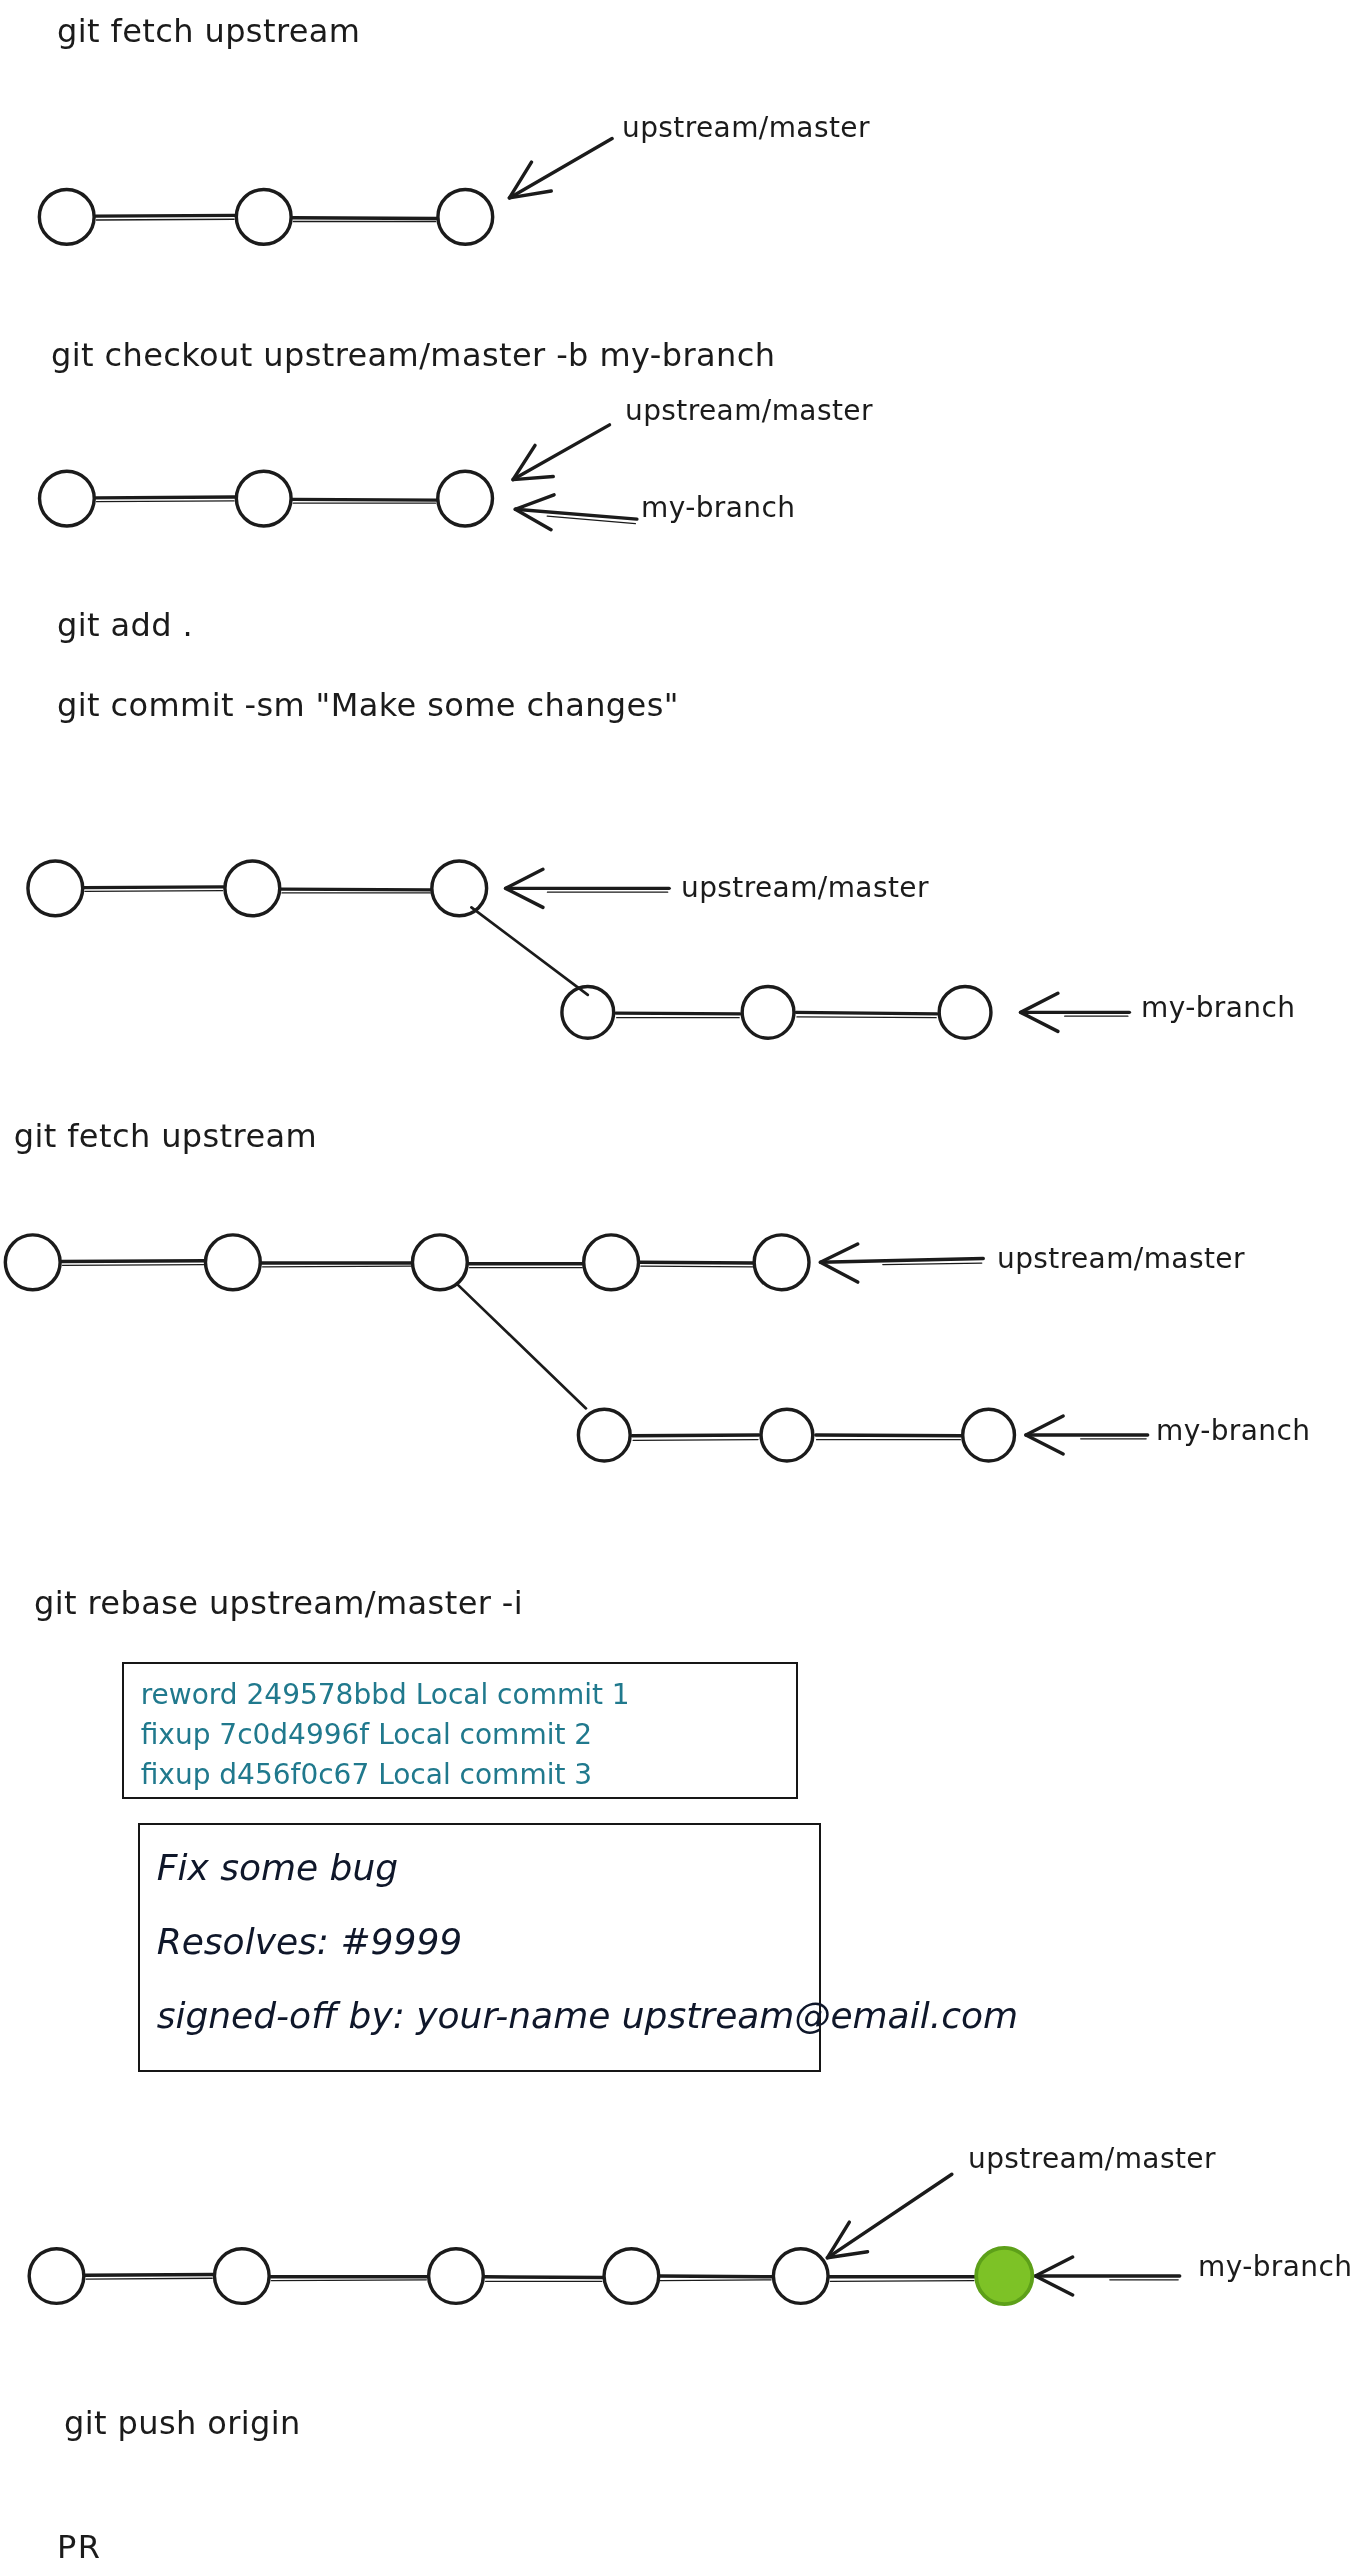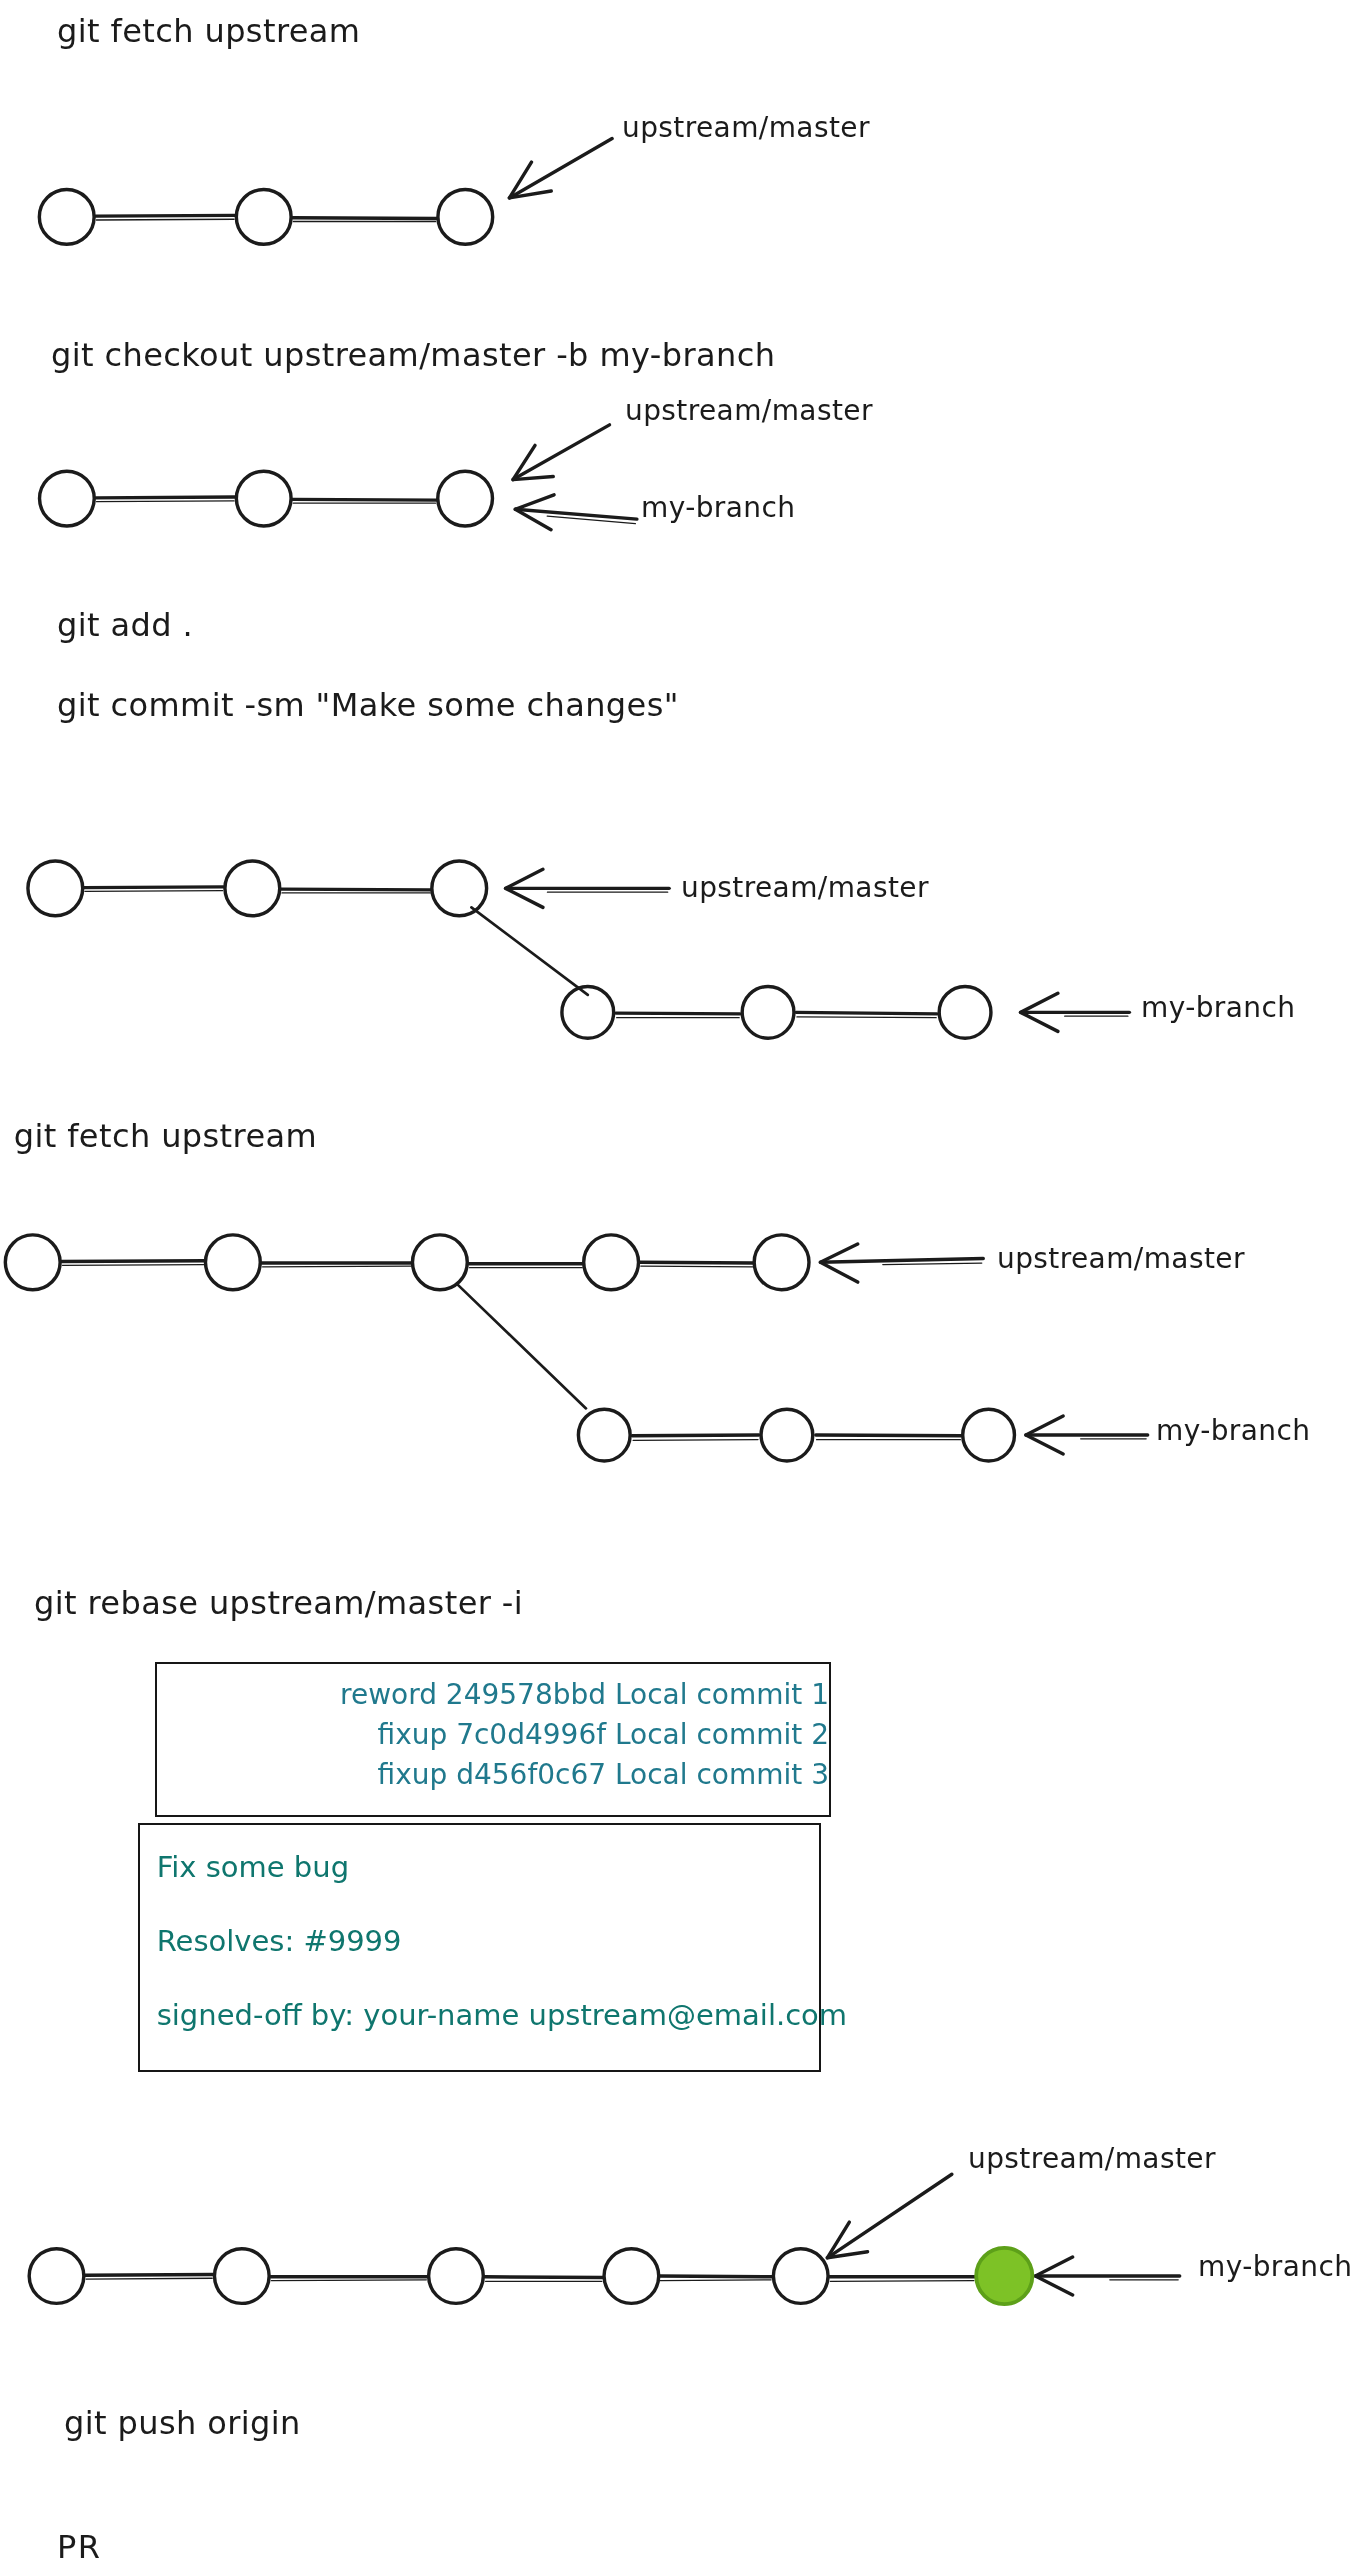--- a/index.html
+++ b/index.html
@@ -11,24 +11,24 @@
   }
   .branch-label {
     position: absolute; color: #1b1b1b; font-size: 28px; letter-spacing: 0.4px;
     white-space: pre; font-weight: 400;
   }
   .graph { position: absolute; }
   .sketch-box {
     position: absolute; border: 2.7px solid #161616; background: #ffffff;
     box-sizing: border-box;
   }
-  #rebase-todo-box { left: 155px; top: 1662px; width: 676px; height: 155px; padding: 10.7px 0 0 16.7px; text-align: right; }
+  #rebase-todo-box { left: 122px; top: 1662px; width: 676px; height: 137px; padding: 10.7px 0 0 16.7px; }
   #rebase-todo-box .teal-line { color: #20798d; font-size: 28px; line-height: 40px; white-space: pre; }
   #commit-message-box { left: 138px; top: 1823px; width: 683px; height: 249px; padding: 24px 0 0 16.7px; }
-  #commit-message-box .teal-line { color: #0f766e; font-size: 29px; line-height: 37px; margin-bottom: 37px; white-space: pre; }
+  #commit-message-box .teal-line { color: #0f172a; font-size: 36px; line-height: 37px; margin-bottom: 37px; white-space: pre; font-style: italic; }
   svg { display: block; }
   .ink { stroke: #1b1b1b; fill: none; stroke-linecap: round; }
 </style>
 </head>
 <body>
 
 <div id="canvas">
 
   <svg width="0" height="0" style="position:absolute" aria-hidden="true">
     <defs>

